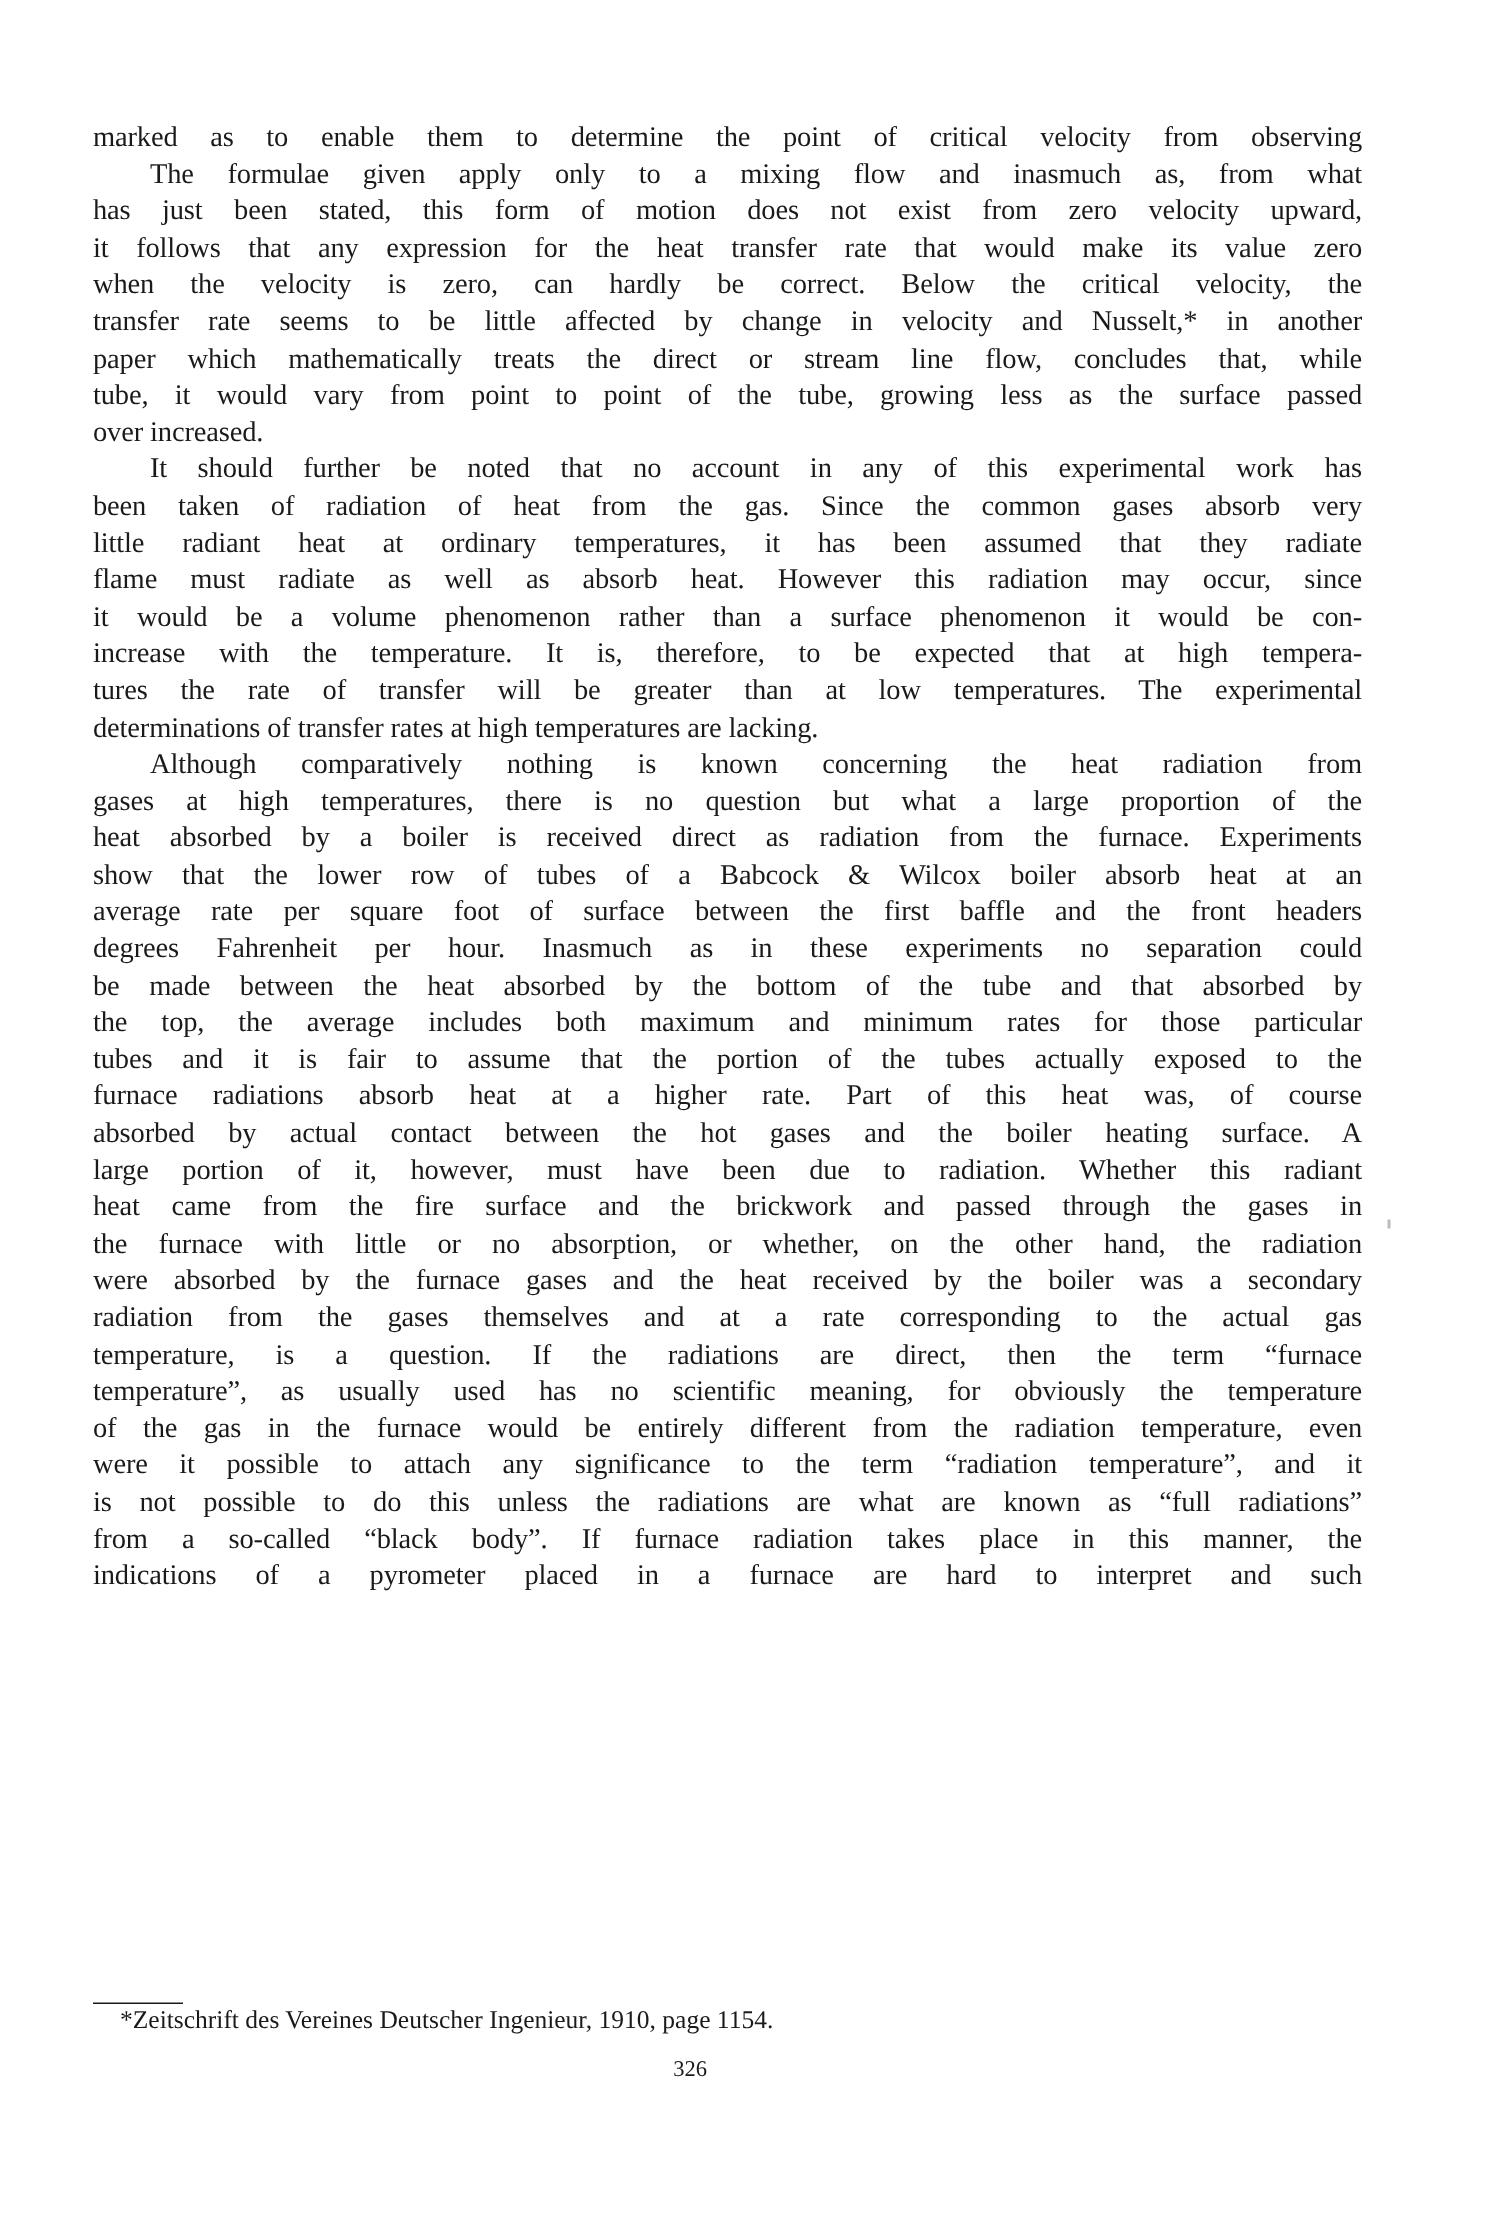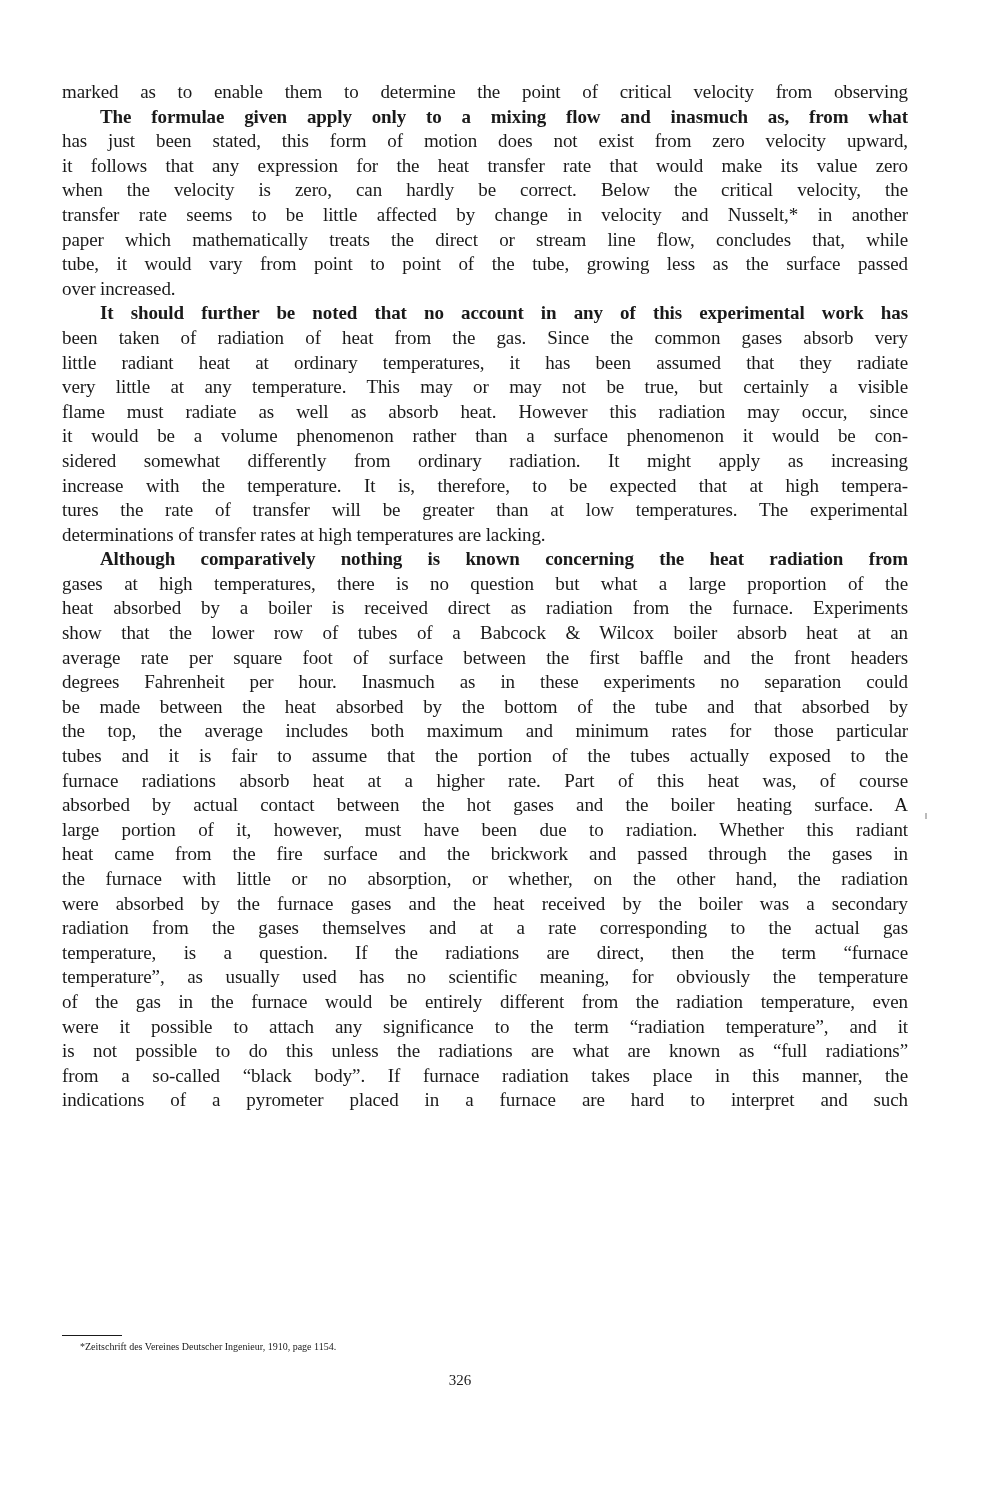--- a/index.html
+++ b/index.html
@@ -26,38 +26,37 @@
       height: 24.6px;
       line-height: 24.6px;
       font-size: 19px;
       white-space: nowrap;
       text-align: justify;
       text-align-last: justify;
       letter-spacing: -0.1px;
     }
     .line.indent {
       padding-left: 38px;
-      font-weight: bold;
     }
     .line.last {
       text-align-last: left;
     }
     .footnote-rule {
       position: absolute;
       left: 62px;
       top: 1335px;
       width: 60px;
       height: 1px;
       background: #1a1a1a;
     }
     .footnote {
       position: absolute;
       left: 80px;
       top: 1339px;
-      font-size: 10px;
+      font-size: 17px;
       line-height: 16px;
       white-space: nowrap;
     }
     .page-number {
       position: absolute;
       left: 0;
       width: 920px;
       top: 1372px;
       text-align: center;
       font-size: 15px;
@@ -85,24 +84,22 @@
       <span class="line">when the velocity is zero, can hardly be correct.  Below the critical velocity, the</span>
       <span class="line">transfer rate seems to be little affected by change in velocity and Nusselt,* in another</span>
       <span class="line">paper which mathematically treats the direct or stream line flow, concludes that, while</span>
       <span class="line">tube, it would vary from point to point of the tube, growing less as the surface passed</span>
       <span class="line last">over increased.</span>
     </div>
     <div>
       <span class="line indent">It should further be noted that no account in any of this experimental work has</span>
       <span class="line">been taken of radiation of heat from the gas.  Since the common gases absorb very</span>
       <span class="line">little radiant heat at ordinary temperatures, it has been assumed that they radiate</span>
-      <span class="line">very little at any temperature.  This may or may not be true, but certainly a visible</span>
       <span class="line">flame must radiate as well as absorb heat.  However this radiation may occur, since</span>
       <span class="line">it would be a volume phenomenon rather than a surface phenomenon it would be con-</span>
-      <span class="line">sidered somewhat differently from ordinary radiation.  It might apply as increasing</span>
       <span class="line">increase with the temperature.  It is, therefore, to be expected that at high tempera-</span>
       <span class="line">tures the rate of transfer will be greater than at low temperatures.  The experimental</span>
       <span class="line last">determinations of transfer rates at high temperatures are lacking.</span>
     </div>
     <div>
       <span class="line indent">Although comparatively nothing is known concerning the heat radiation from</span>
       <span class="line">gases at high temperatures, there is no question but what a large proportion of the</span>
       <span class="line">heat absorbed by a boiler is received direct as radiation from the furnace.  Experiments</span>
       <span class="line">show that the lower row of tubes of a Babcock &amp; Wilcox boiler absorb heat at an</span>
       <span class="line">average rate per square foot of surface between the first baffle and the front headers</span>

